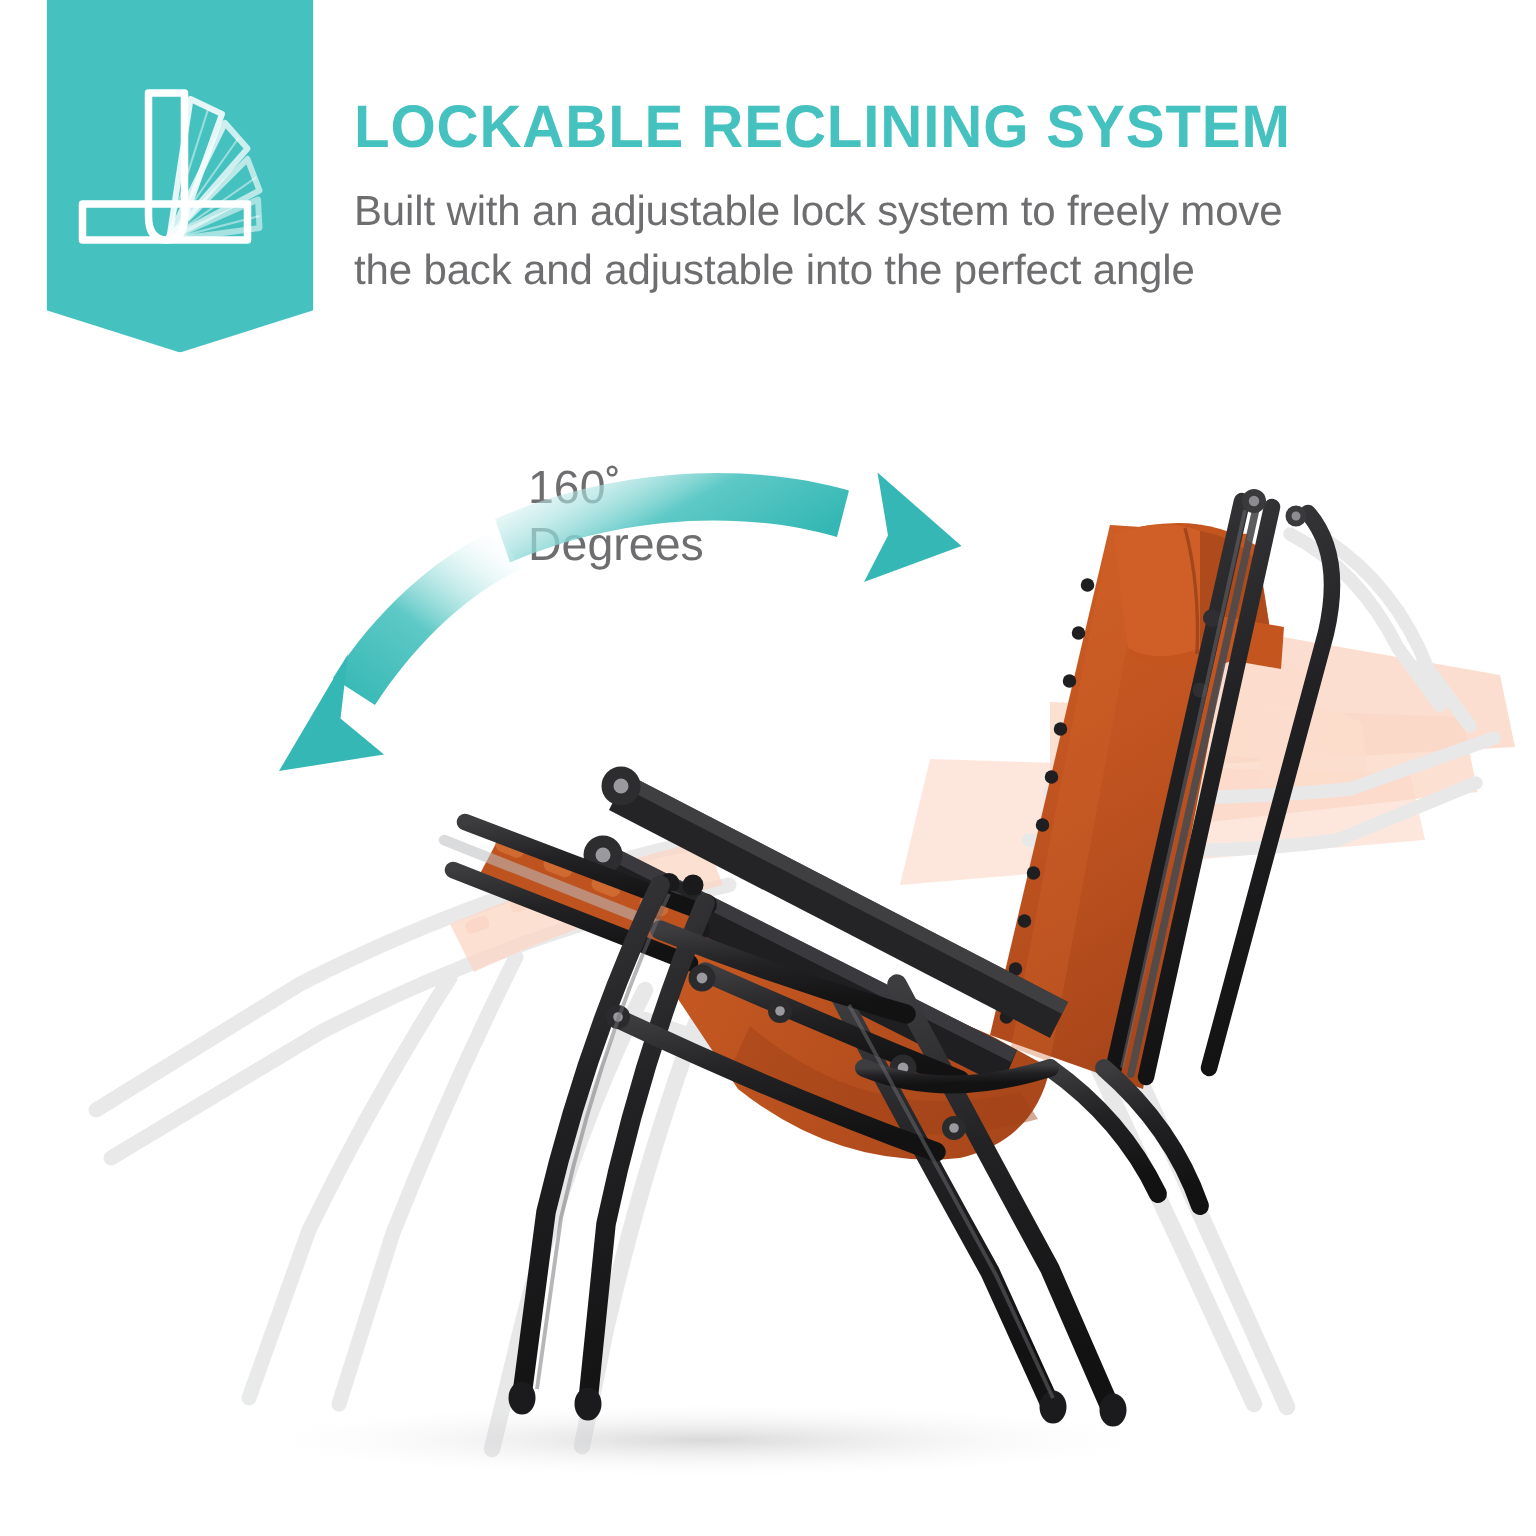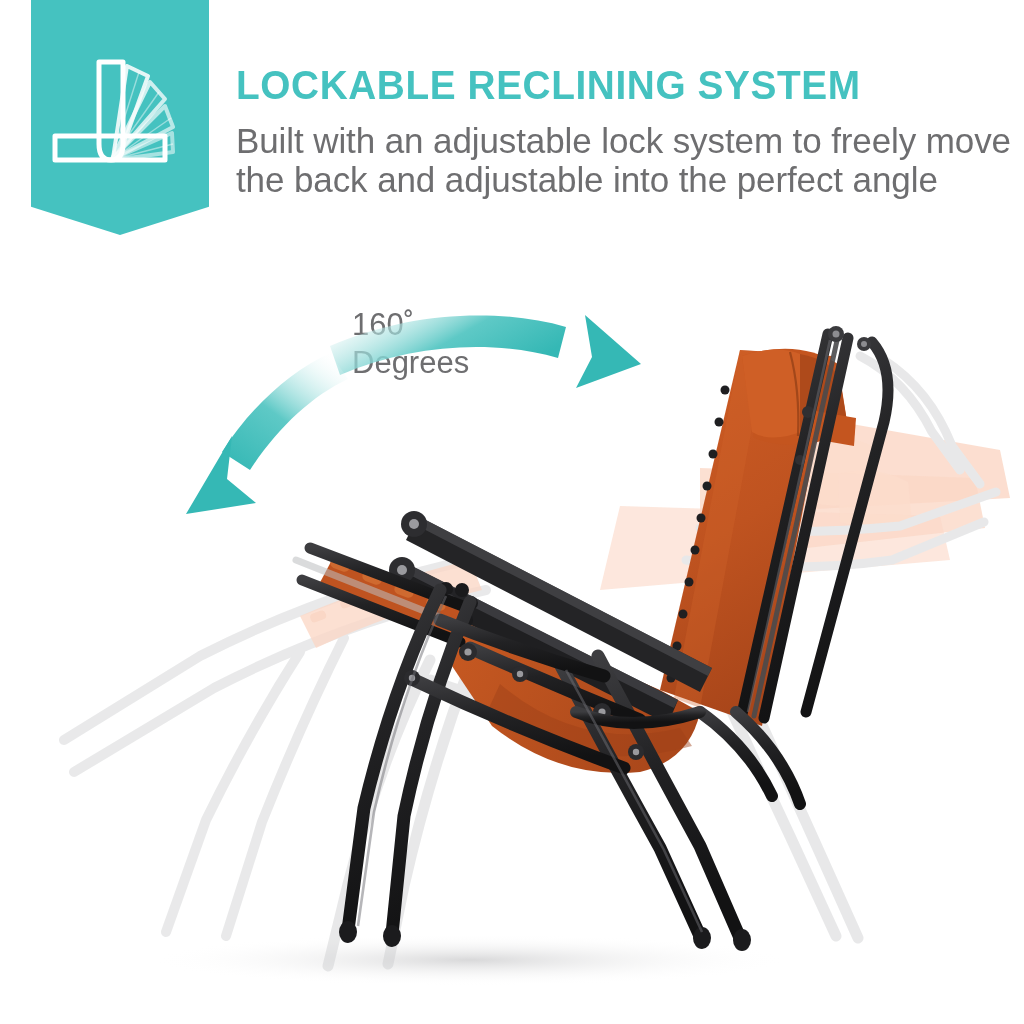--- a/index.html
+++ b/index.html
@@ -34,21 +34,21 @@
     font-weight:bold;
     letter-spacing:0.6px;
     line-height:50px;
     white-space:nowrap;
     transform:scaleX(0.97);
     transform-origin:left center;
   }
   #subtitle {
     margin-top:11px;
     color:#6E6E70;
-    font-size:35px;
+    font-size:28px;
     font-weight:300;
     line-height:39px;
     letter-spacing:-0.1px;
   }
   #subtitle .ln { display:block; white-space:nowrap; }
   #angle-label {
     position:absolute; left:352px; top:306px;
     color:#6E6E70;
     font-size:31px;
     font-weight:300;

